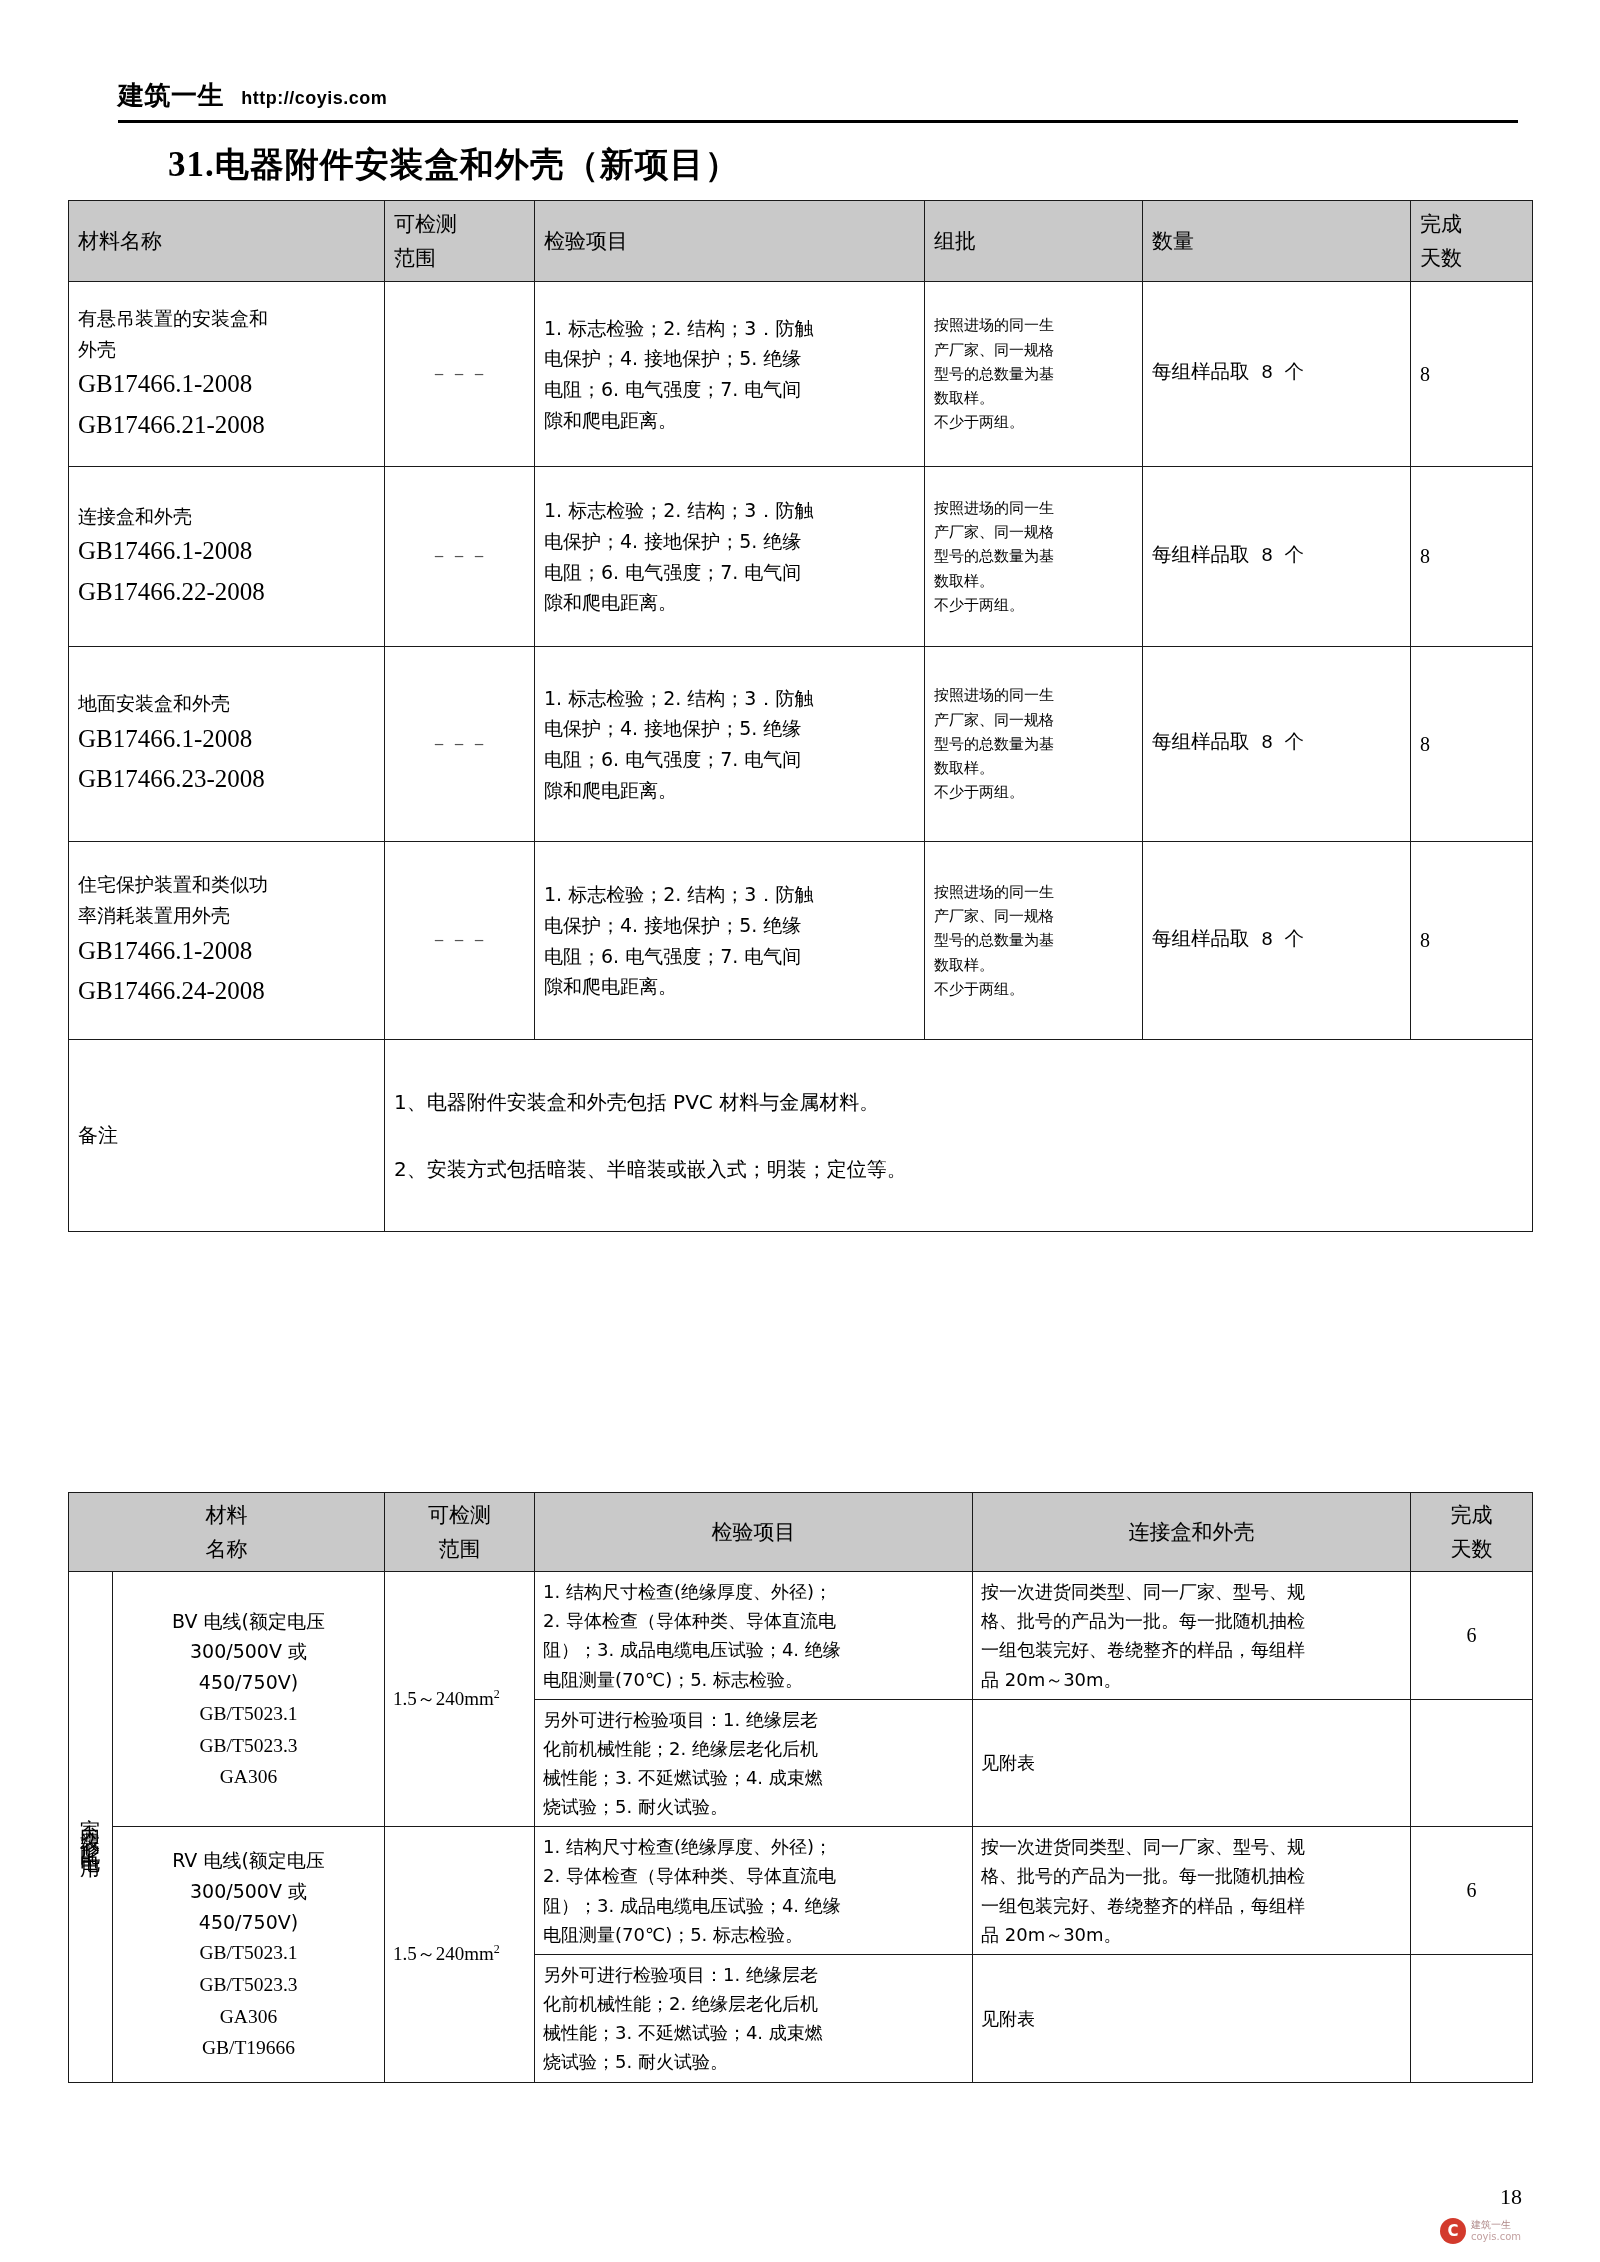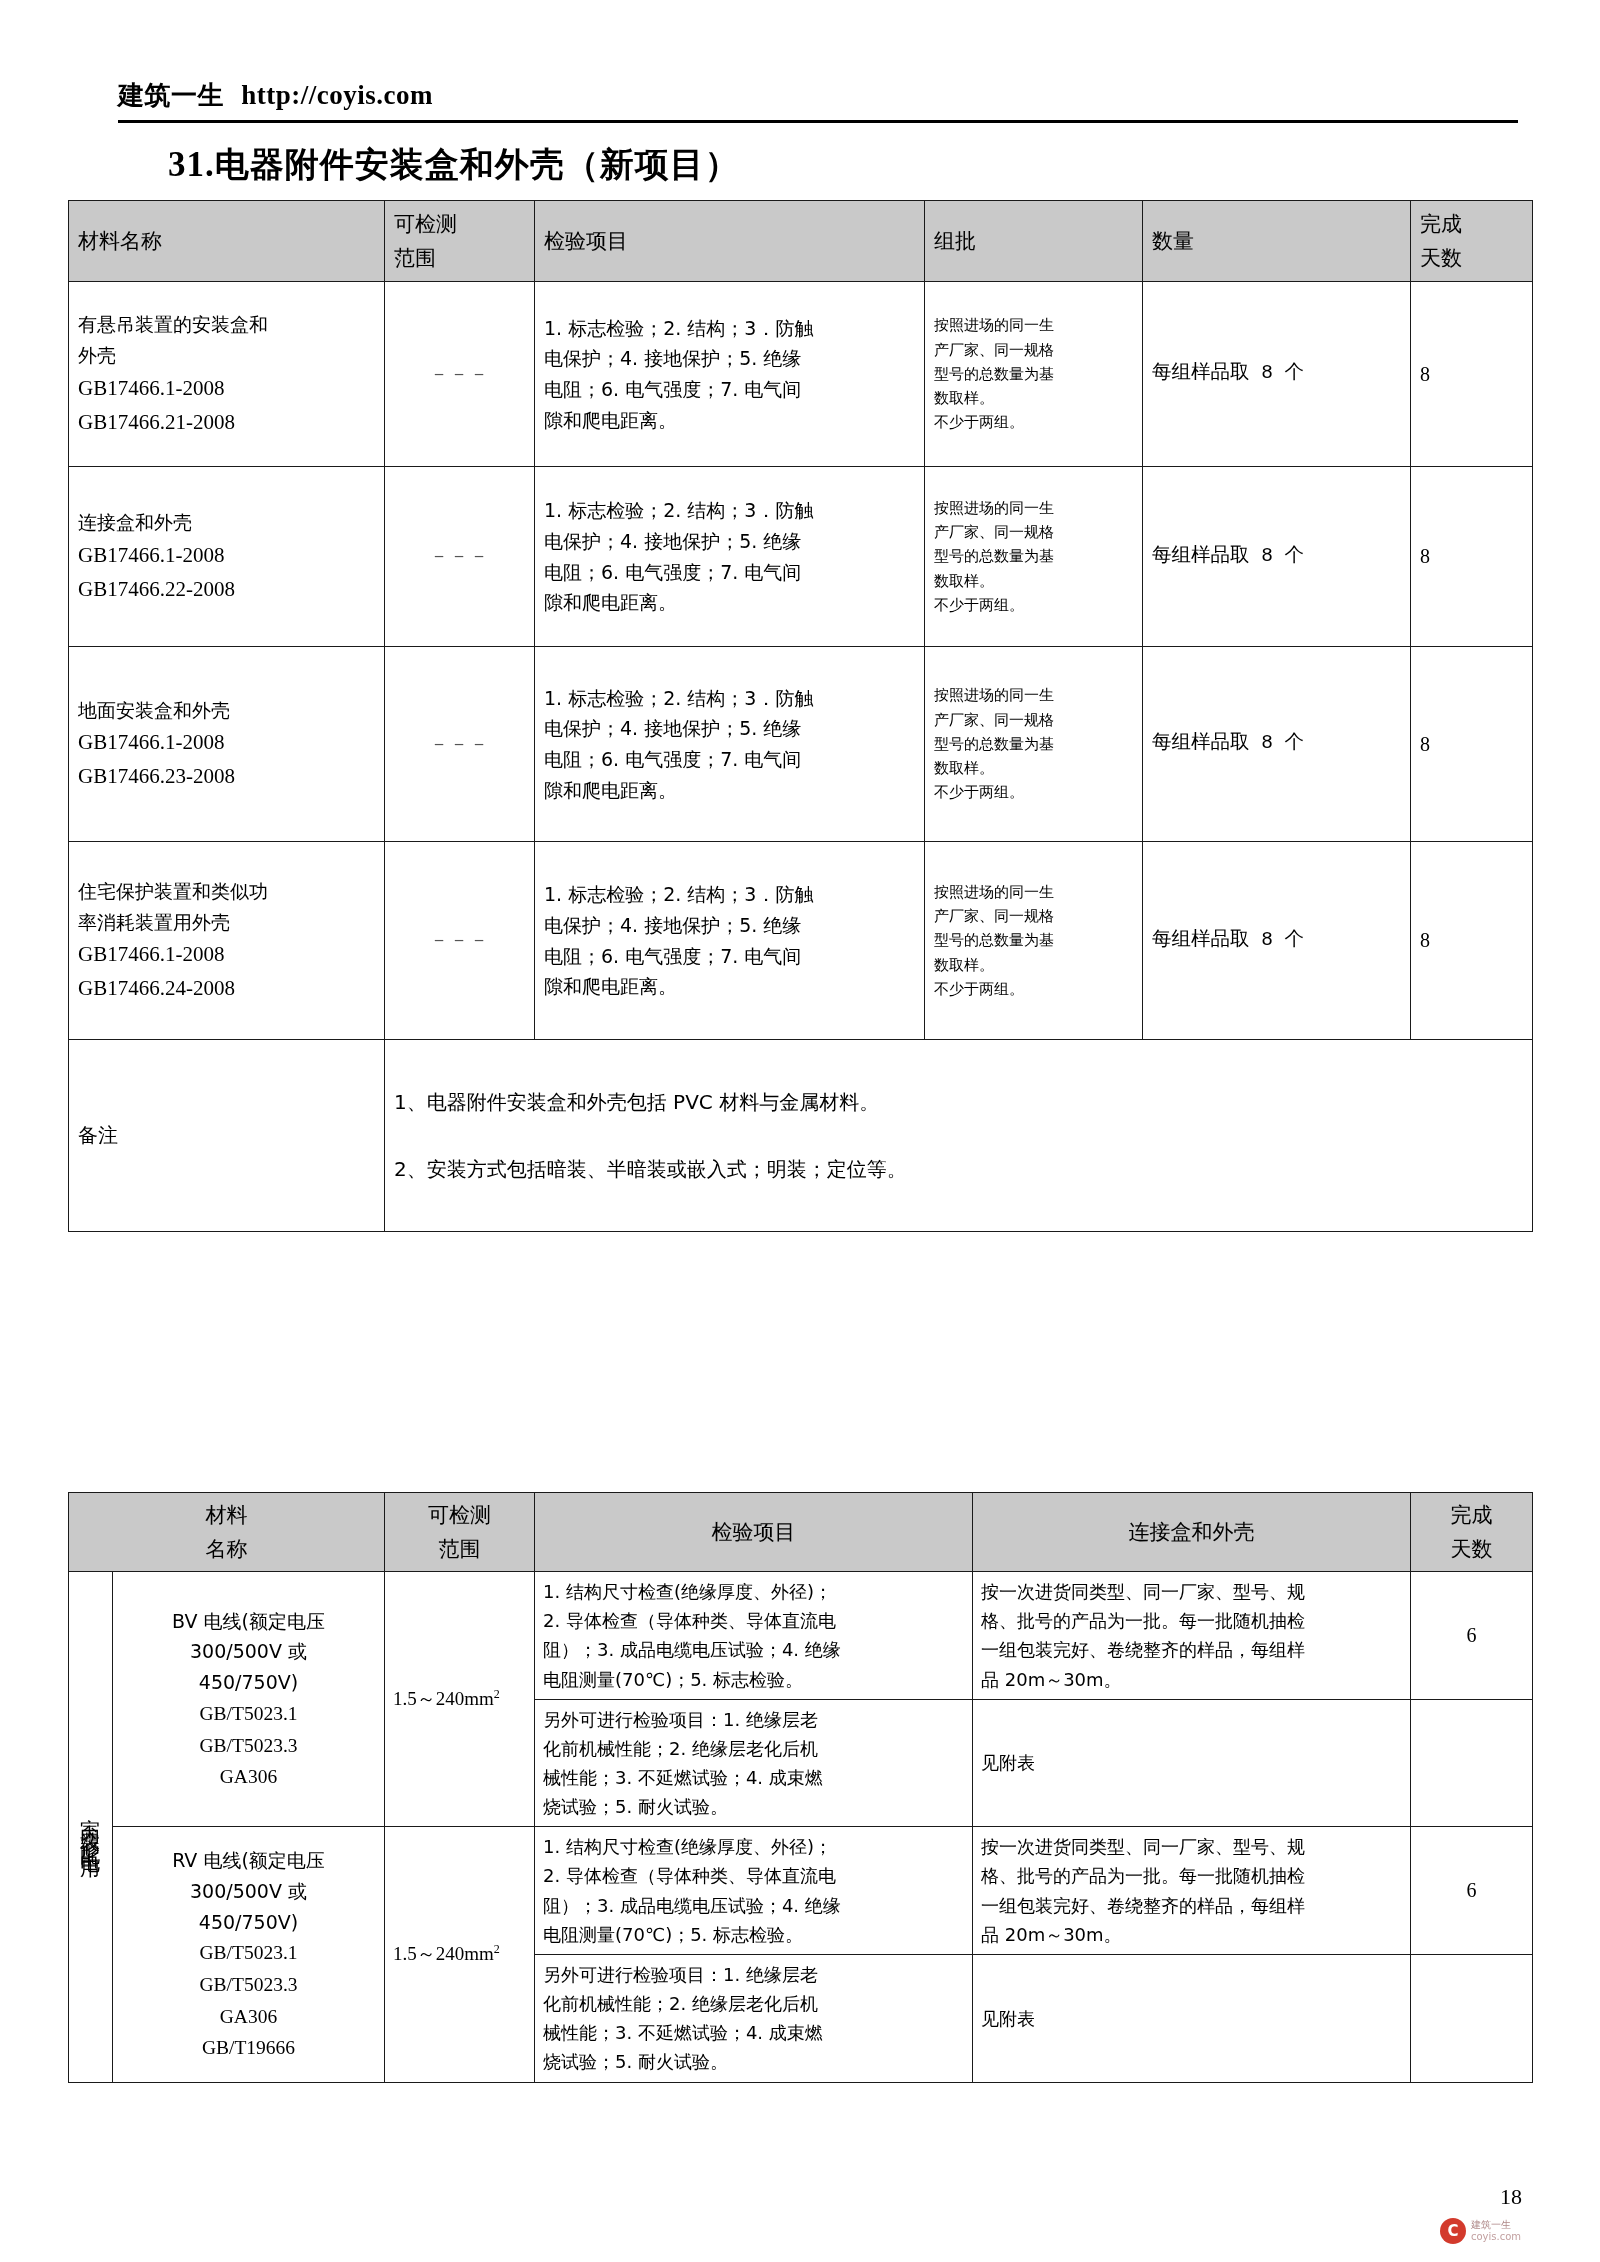--- a/index.html
+++ b/index.html
@@ -28,21 +28,21 @@
     top: 78px;
     width: 1420px;
   }
   .doc-header-line {
     font-size: 27px;
     font-weight: bold;
     letter-spacing: 0.5px;
     white-space: nowrap;
   }
   .doc-header-cn { font-family: "DejaVu Sans", sans-serif; font-weight: bold; font-size: 26px; }
-  .doc-header-url { font-family: Liberation Serif, serif; font-weight: bold; font-size: 27px; margin-left: 10px; }
+  .doc-header-url { font-family: Liberation Sans, sans-serif; font-weight: bold; font-size: 18px; margin-left: 10px; }
   .header-rule {
     position: absolute;
     left: 118px;
     top: 120px;
     width: 1400px;
     height: 0;
     border-top: 3px solid #000;
   }
 
   
@@ -83,21 +83,21 @@
     text-align: left;
     vertical-align: middle;
     line-height: 1.35;
   }
   .hdr td.c { text-align: center; }
 
   
   #table31 { left: 68px; top: 200px; width: 1464px; }
 
   .cell-mat { font-family: "DejaVu Sans", sans-serif; font-size: 19px; line-height: 1.85; }
-  .cell-mat .std { font-family: "Liberation Serif", serif; font-size: 21px; }
+  .cell-mat .std { font-family: "Liberation Serif", serif; font-size: 25px; }
   .cell-items { font-family: "DejaVu Sans", sans-serif; font-size: 19px; line-height: 1.9; }
   .cell-lot { font-family: "DejaVu Sans", sans-serif; font-size: 15px; line-height: 1.85; }
   .cell-qty { font-family: Liberation Mono, monospace; font-size: 19.5px; font-weight: bold; text-align: left; }
   .cell-days { font-family: "Liberation Serif", serif; font-size: 20px; text-align: left; }
   .dash { font-family: "Liberation Serif", serif; font-size: 19px; color: #555; letter-spacing: 1px; }
   .center { text-align: center; }
   .top { vertical-align: top; }
 
   .remark-label {
     font-family: "DejaVu Sans", sans-serif;

